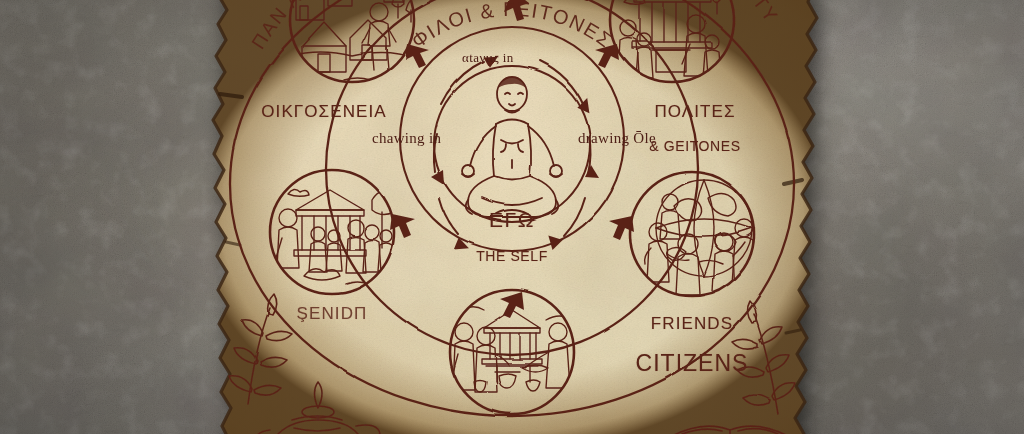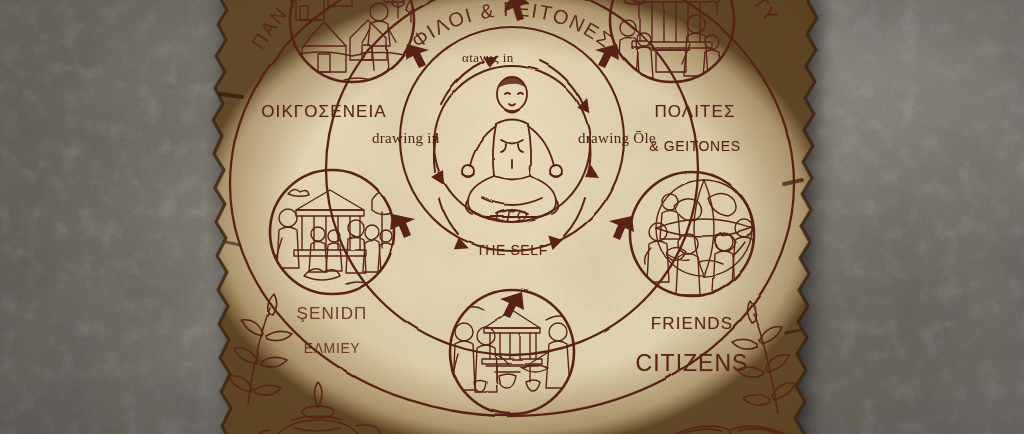--- a/index.html
+++ b/index.html
@@ -496,39 +496,38 @@
       <span class="gr">ΟΙΚΓΟΣΕΝΕΙΑ</span>
     </div>
 
     <div class="lbl" style="left:384px;top:100px;width:230px;">
       <span class="gr">ΠΟΛΙΤΕΣ</span>
       <span class="en">&amp; GEITONES</span>
     </div>
 
     <div class="lbl" style="left:46px;top:302px;width:180px;opacity:.82;">
       <span class="gr">ŞENIDΠ</span>
-      <span class="en">ΕΛΜΙΕΥ</span>
     </div>
 
     <div class="lbl" style="left:406px;top:312px;width:180px;">
       <span class="gr">FRIENDS</span>
       <span class="en" style="font-size:23px;letter-spacing:1px;">CITIZENS</span>
     </div>
 
     <div class="lbl" style="left:216px;top:432px;width:200px;">
       <span class="gr">FRIENDS</span>
       
     </div>
 
     <div class="lbl" style="left:246px;top:206px;width:140px;">
-      <span class="gr" style="font-size:15px;letter-spacing:1.5px;font-style:italic;">ΕΓΩ</span>
+      <span class="gr" style="font-size:21px;letter-spacing:1.5px;">ΕΓΩ</span>
       <span class="en">THE SELF</span>
     </div>
 
-    <div class="flow" style="left:176px;top:146px;"><span>drawing in</span></div>
+    <div class="flow" style="left:176px;top:146px;"><span>chawing in</span></div>
 
     <div class="flow" style="left:382px;top:146px;"><span>drawing Ōle</span></div>
 
     <div class="arcsub" style="left:266px;top:66px;"><span>αtaνιις in</span></div>
 
     <svg class="ink" width="632" height="466" viewBox="0 0 632 466" style="pointer-events:none;">
       <defs>
         <path id="arcTop" d="M196,92 A150,150 0 0 1 436,92"></path>
         <path id="arcPanA" d="M42,118 A260,260 0 0 1 136,-10"></path>
         <path id="arcManity" d="M520,-18 A250,250 0 0 1 604,112"></path>

